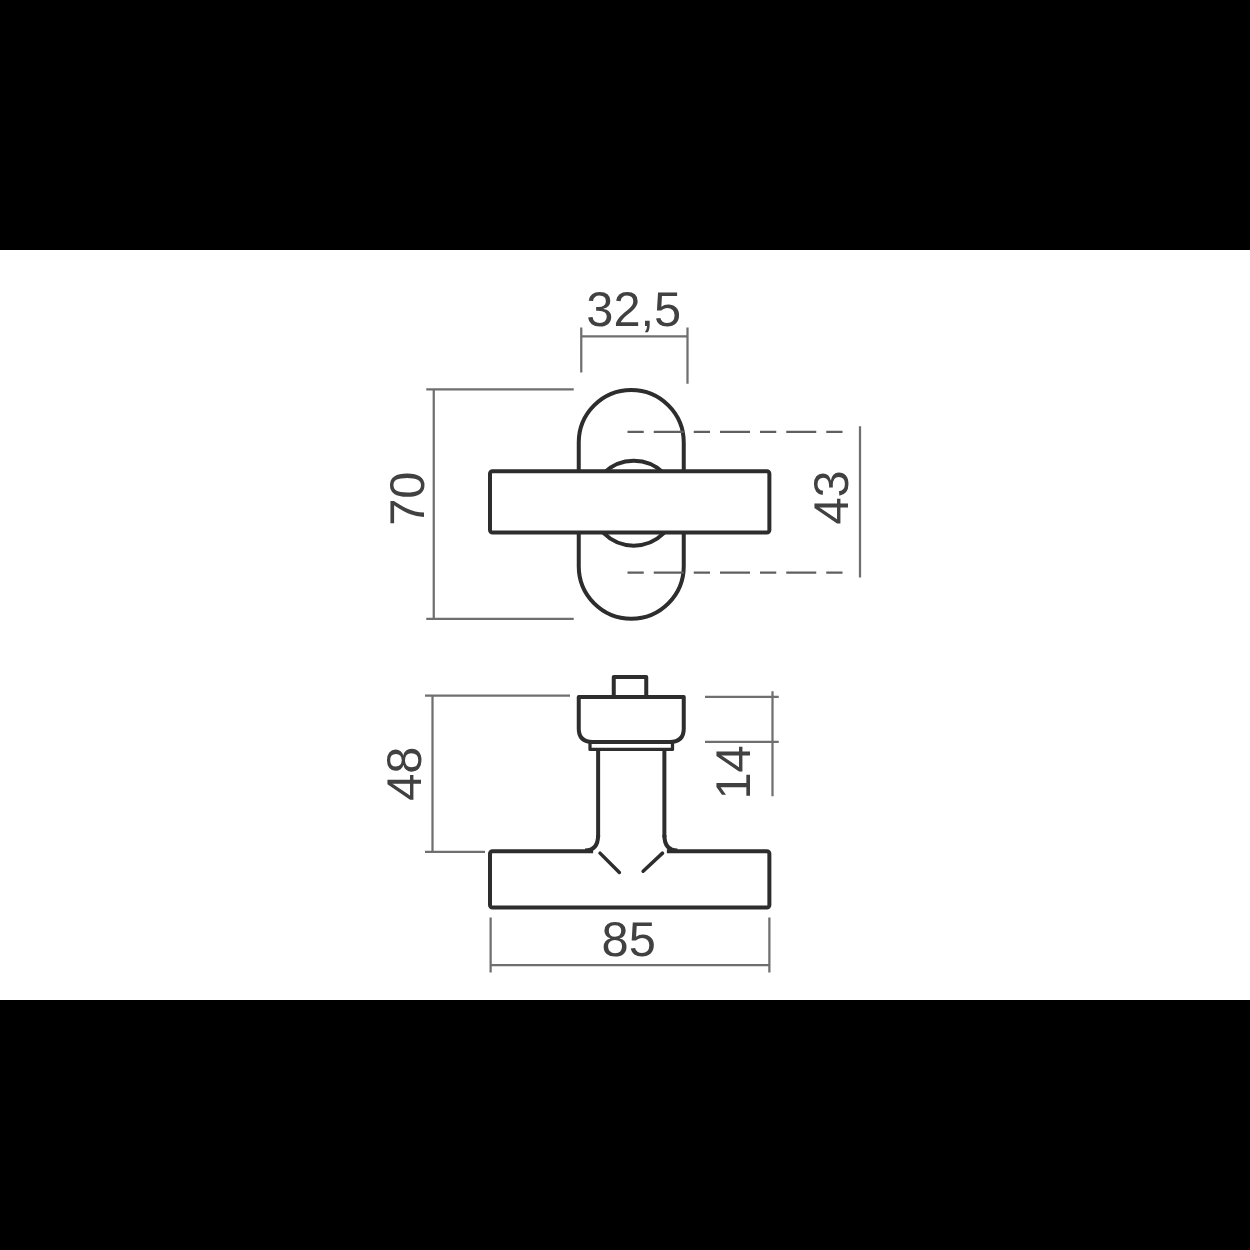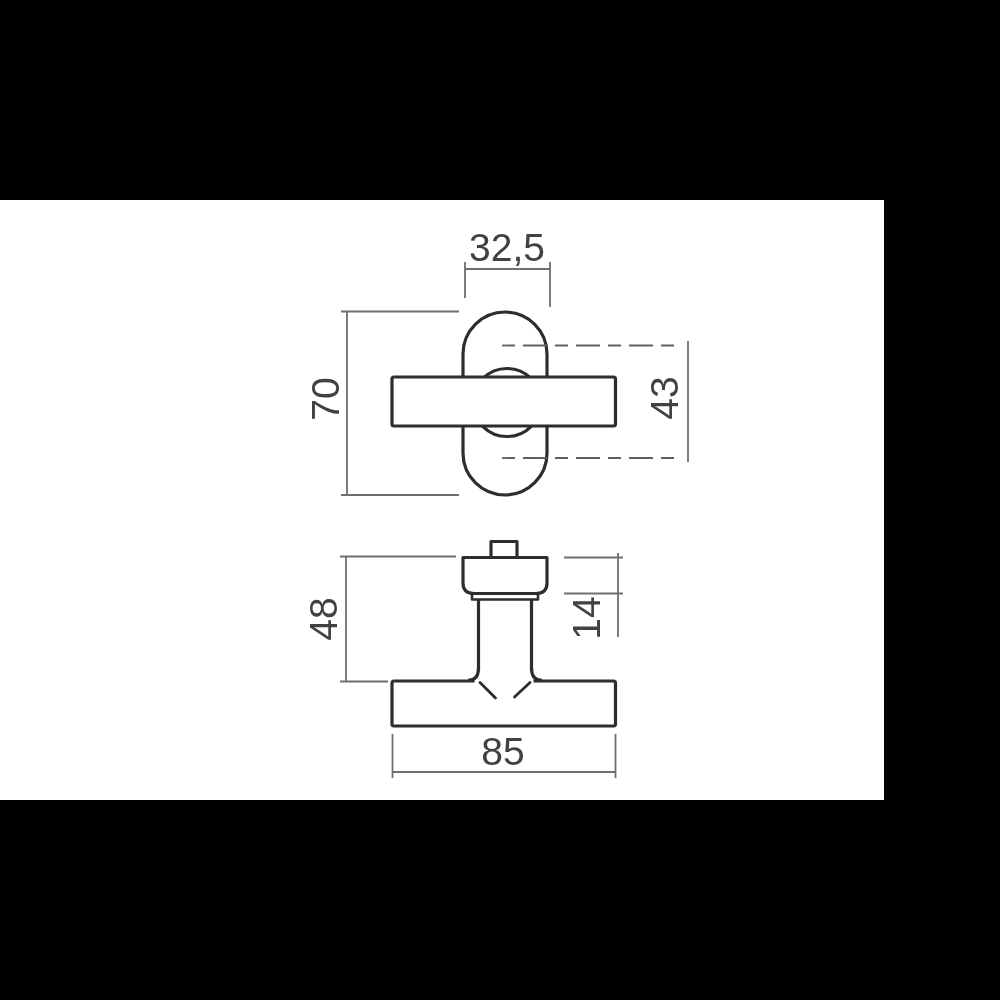--- a/index.html
+++ b/index.html
@@ -1,18 +1,18 @@
 <!DOCTYPE html>
 <html style="--background: #000000; --canvas: #ffffff; --object-line: #2d2d2d; --dimension-line: #6f6f6f; --center-line: #5f5f5f; --text-color: #414141;"><head>
 <meta charset="utf-8">
 <style>
   html, body { margin: 0; padding: 0; background: #000; }
   .stage {
     position: relative;
-    width: 884px;
+    width: 1000px;
     height: 1000px;
     background: var(--background, #000000);
     overflow: hidden;
   }
   svg { display: block; }
   .canvas-band { fill: var(--canvas, #ffffff); }
   .obj {
     stroke: var(--object-line, #2d2d2d);
     stroke-width: 3.2;
     fill: none;

